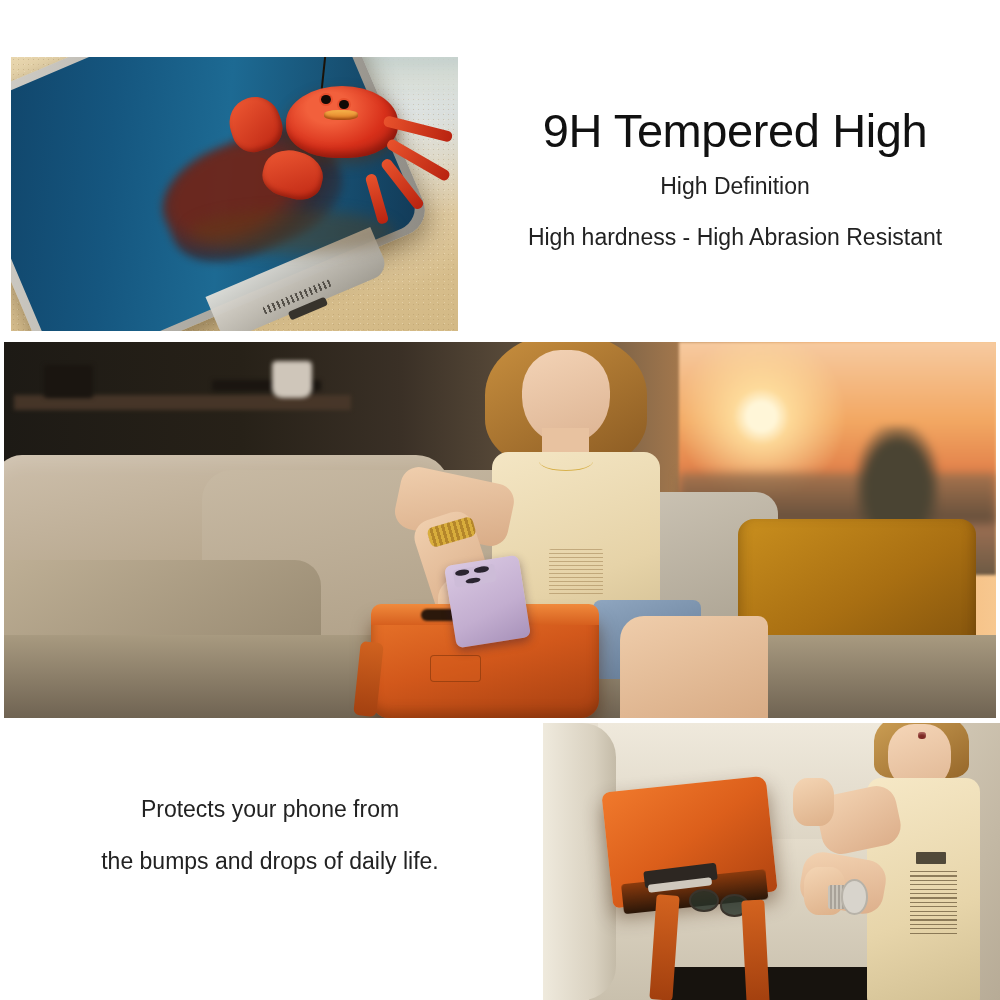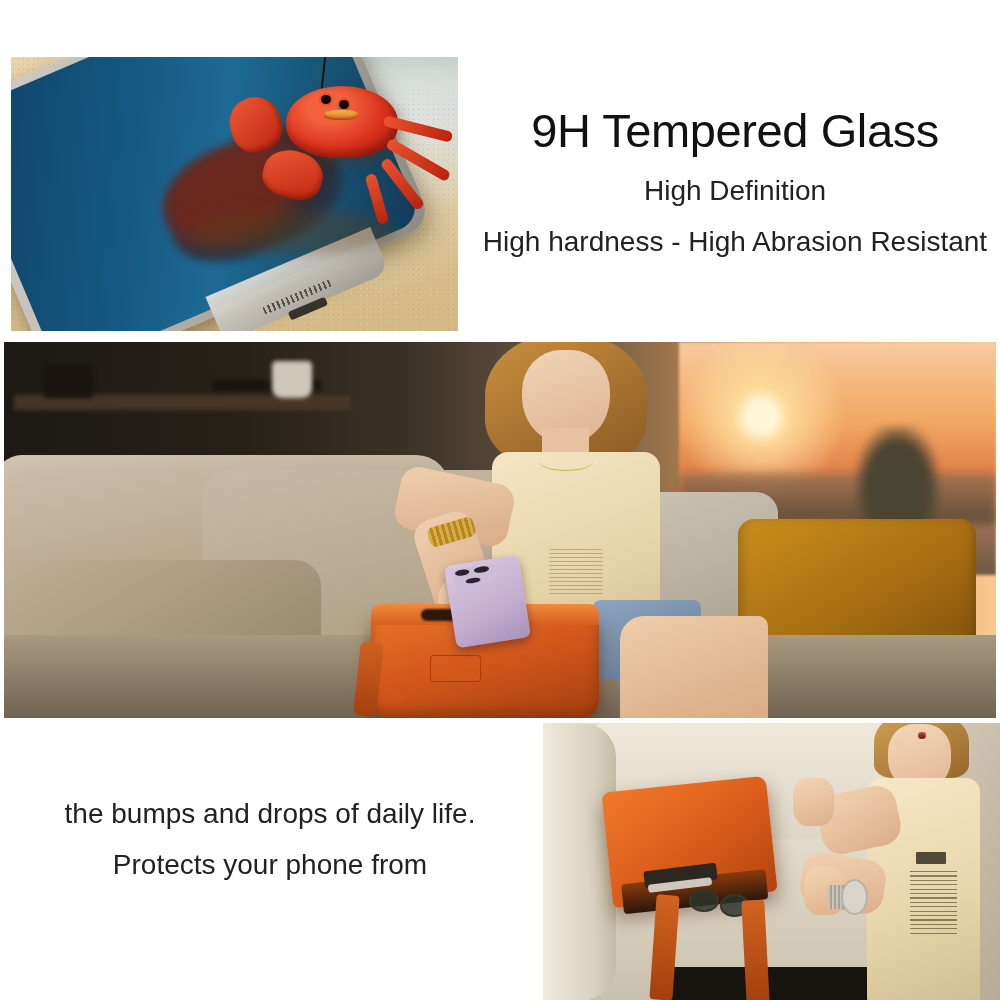--- a/index.html
+++ b/index.html
@@ -383,24 +383,24 @@
   .textblock { position:absolute; text-align:center; }
   #text-glass { left:470px; top:105px; width:530px; }
   #text-protect { left:10px; top:780px; width:520px; }
 
   .headline{
     font-size:47px; font-weight:400; letter-spacing:-.4px;
     color:#111; line-height:1.1; white-space:nowrap;
   }
   #text-protect .headline{ font-size:46px; }
   .subline{
-    font-size:28px; font-weight:400; color:#222;
+    font-size:23px; font-weight:400; color:#222;
     line-height:1.55; margin-top:12px; white-space:nowrap;
   }
-  .subline + .subline{ margin-top:8px; }
+  .subline + .subline{ margin-top:16px; }
 </style>
 </head>
 <body>
 
 <div class="stage">
 
   <div class="panel" id="panel-crab">
     <div class="sand"></div>
     <div class="surf"></div>
 
@@ -422,21 +422,21 @@
       <div class="claw c1"></div>
       <div class="claw c2"></div>
       <div class="leg l1"></div>
       <div class="leg l2"></div>
       <div class="leg l3"></div>
       <div class="leg l4"></div>
     </div>
   </div>
 
   <div class="textblock" id="text-glass">
-    <div class="headline">9H Tempered Glass</div>
+    <div class="headline">9H Tempered High</div>
     <div class="subline">High Definition</div>
     <div class="subline">High hardness - High Abrasion Resistant</div>
   </div>
 
   <div class="panel" id="panel-couch">
     <div class="room-bg"></div>
     <div class="shelf"></div>
     <div class="shelf-obj a"></div>
     <div class="shelf-obj b"></div>
     <div class="vase"></div>
@@ -479,22 +479,22 @@
     <div class="phone-lilac">
       <div class="cam-block">
         <div class="cam a"></div>
         <div class="cam b"></div>
         <div class="cam c"></div>
       </div>
     </div>
   </div>
 
   <div class="textblock" id="text-protect">
+    <div class="subline">Protects your phone from</div>
     <div class="subline">the bumps and drops of daily life.</div>
-    <div class="subline">Protects your phone from</div>
   </div>
 
   <div class="panel" id="panel-shock">
     <div class="room2"></div>
     <div class="sofa-back2"></div>
     <div class="sofa-seat2"></div>
     <div class="floor2"></div>
     <div class="sofa-arm2"></div>
 
     <div class="bag2">

